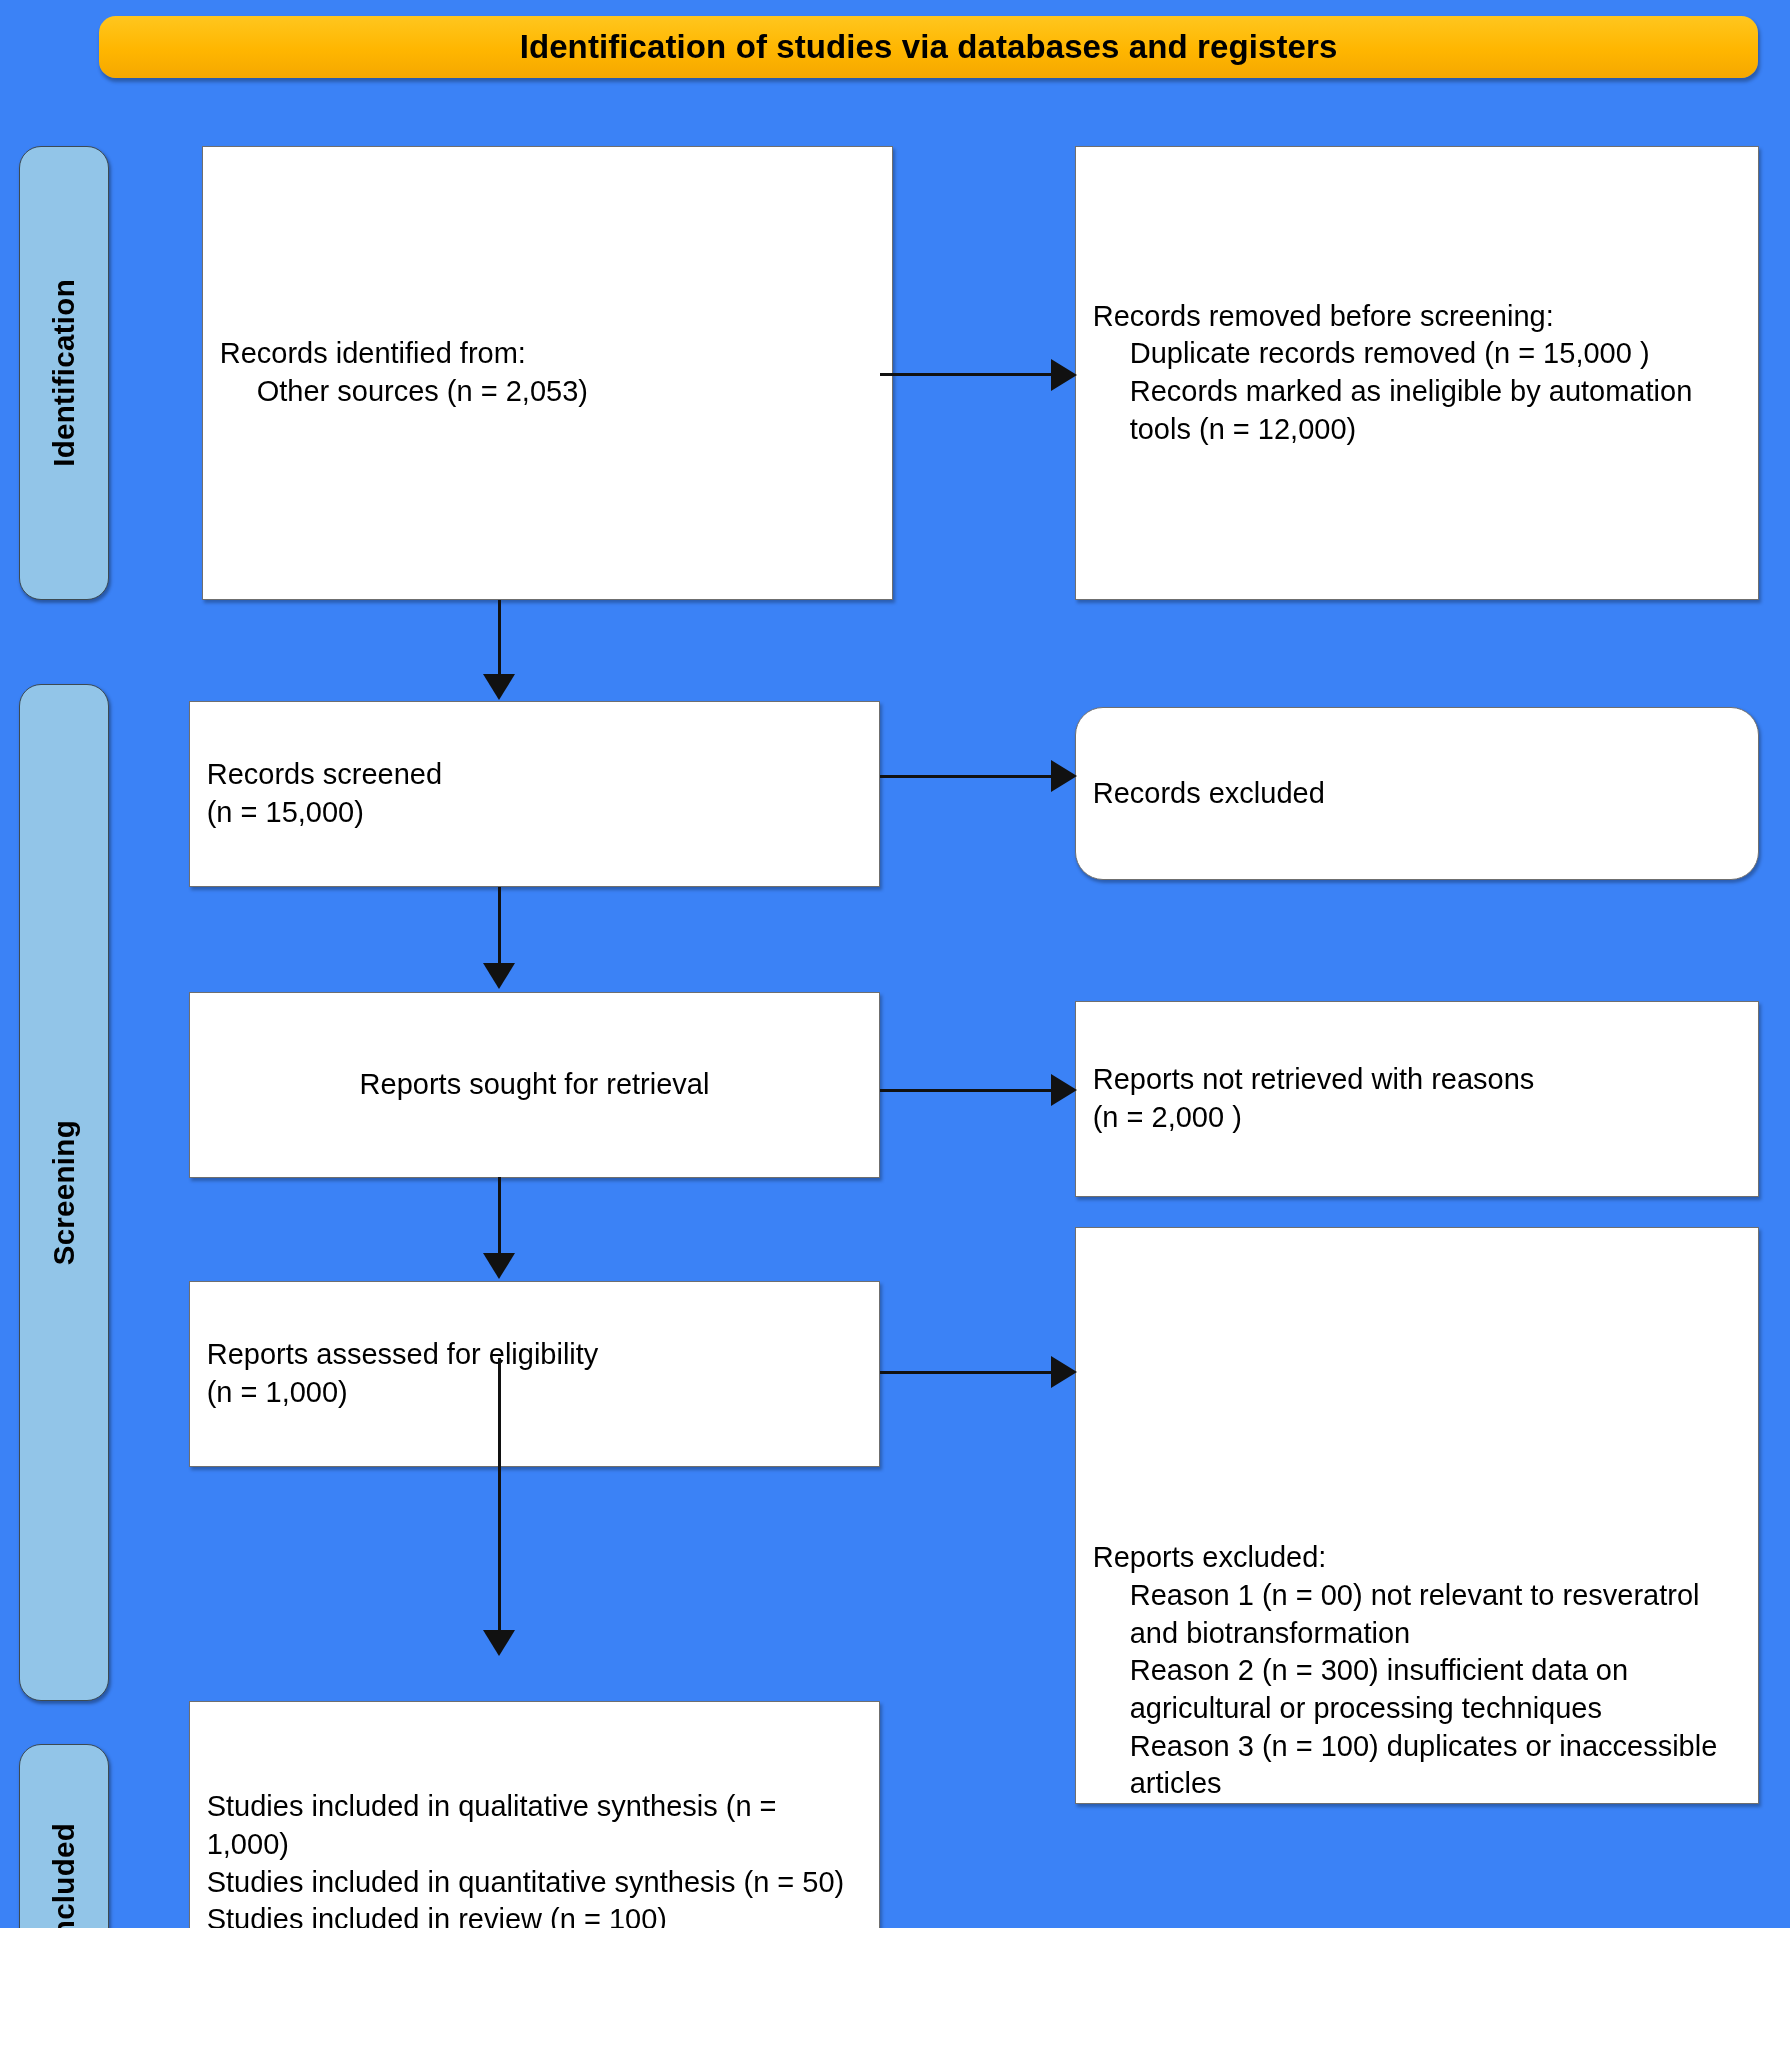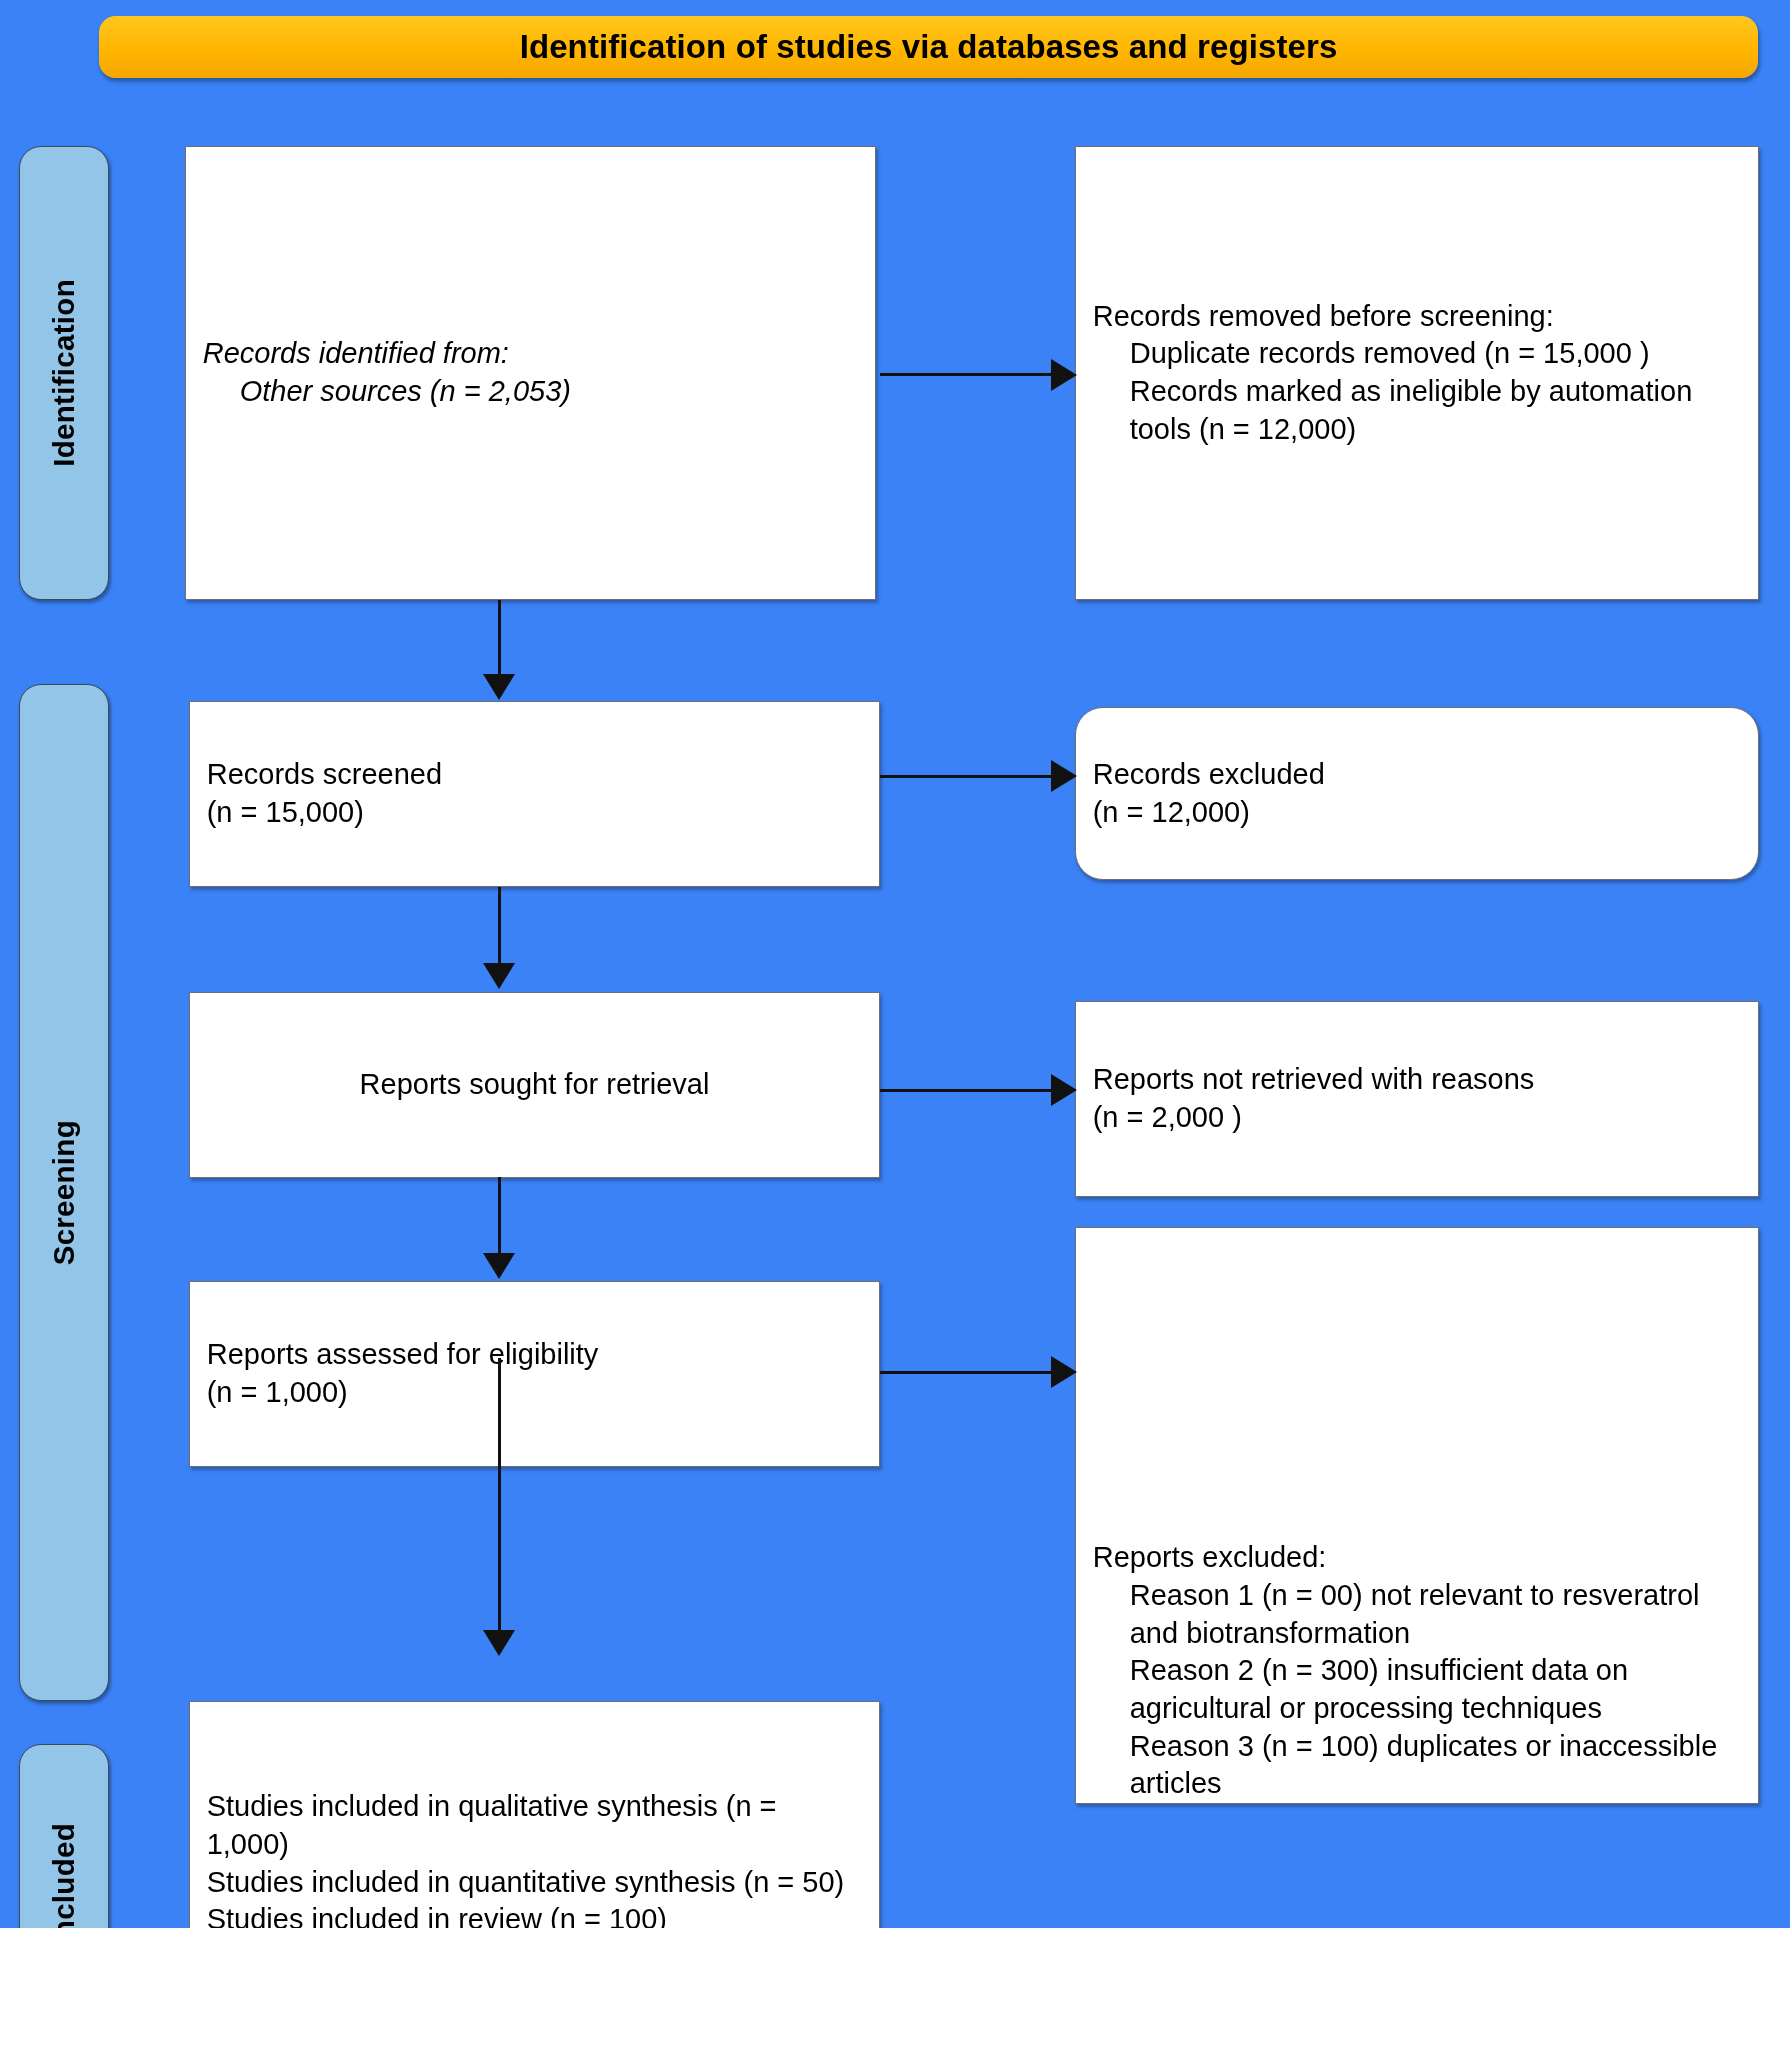--- a/index.html
+++ b/index.html
@@ -112,21 +112,21 @@
   </div>
 
   <div class="stage-bar" style="left:19px; top:684px; width:90px; height:1017px;">
     <span class="vtext">Screening</span>
   </div>
 
   <div class="stage-bar" style="left:19px; top:1744px; width:90px; height:282px;">
     <span class="vtext">Included</span>
   </div>
 
-  <div class="node" style="left:185px; top:146px; width:691px; height:454px;font-style:italic;">
+  <div class="node" style="left:202px; top:146px; width:691px; height:454px;">
     <div class="ntext">
       <span class="ln">Records identified from:</span>
       <span class="ln ind">Other sources (n = 2,053)</span>
     </div>
   </div>
 
   <div class="node" style="left:1075px; top:146px; width:684px; height:454px;">
     <div class="ntext">
       <span>Records removed </span><span class="it">before screening</span><span class="it">:</span>
       <span class="ln ind">Duplicate records removed (n = 15,000 )</span>
@@ -143,21 +143,20 @@
   <div class="node" style="left:189px; top:701px; width:691px; height:186px;">
     <div class="ntext">
       <span class="ln">Records screened</span>
       <span class="ln">(n = 15,000)</span>
     </div>
   </div>
 
   <div class="node" style="left:1075px; top:707px; width:684px; height:173px;border-radius:28px;">
     <div class="ntext">
       <span class="ln">Records excluded</span>
-      <span class="ln">(n = 12,000)</span>
     </div>
   </div>
 
   <div class="hline" style="left:880px; top:775px; width:173px;"></div>
   <div class="arrow-right" style="left:1051px; top:760px;"></div>
 
   <div class="vline" style="left:498px; top:887px; height:78px;"></div>
   <div class="arrow-down" style="left:483px; top:963px;"></div>
 
   <div class="node" style="left:189px; top:992px; width:691px; height:186px;text-align:center;">

